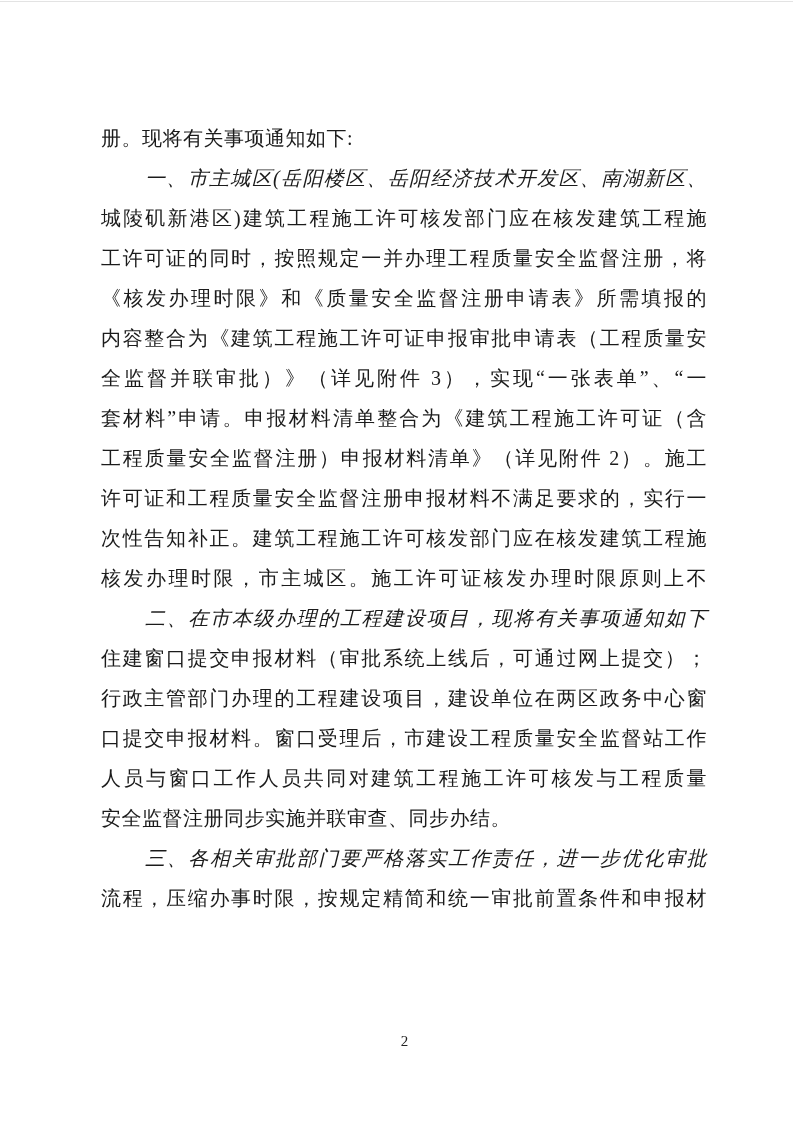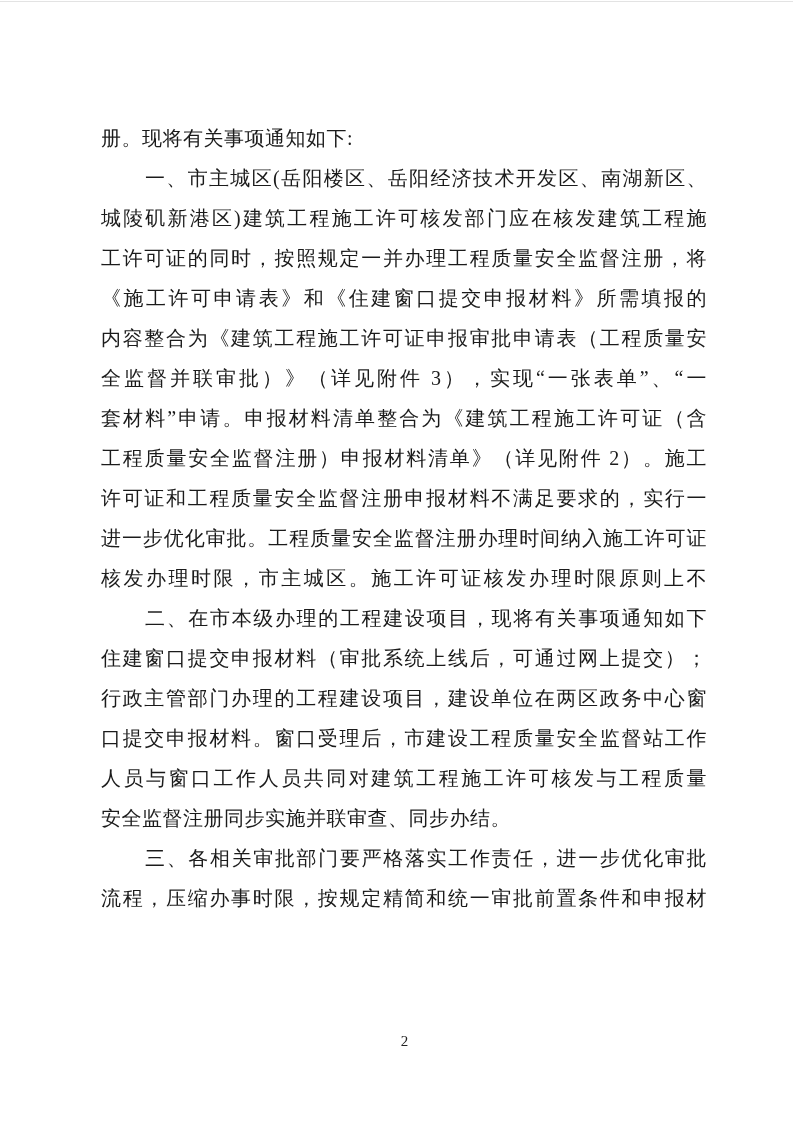--- a/index.html
+++ b/index.html
@@ -41,20 +41,21 @@
     text-align-last: justify;
     white-space: normal;
     overflow: visible;
   }
   .line.short {
     text-align: left;
     text-align-last: left;
   }
   .line.indent {
     text-indent: 2.2em;
+    font-style: italic;
   }
   .page-number {
     position: absolute;
     left: 0;
     top: 1031px;
     width: 100%;
     text-align: center;
     font-size: 15px;
     line-height: 20px;
     color: #222222;
@@ -65,27 +66,27 @@
 <body>
 
 <div class="page">
   <div class="scan-edge"></div>
 
   <div class="text-block">
     <div class="line short">册。现将有关事项通知如下:</div>
     <div class="line indent">一、市主城区(岳阳楼区、岳阳经济技术开发区、南湖新区、</div>
     <div class="line">城陵矶新港区)建筑工程施工许可核发部门应在核发建筑工程施</div>
     <div class="line">工许可证的同时，按照规定一并办理工程质量安全监督注册，将</div>
-    <div class="line">《施工许可申请表》和《住建窗口提交申报材料》所需填报的</div>
+    <div class="line">《核发办理时限》和《质量安全监督注册申请表》所需填报的</div>
     <div class="line">内容整合为《建筑工程施工许可证申报审批申请表（工程质量安</div>
     <div class="line">全监督并联审批）》（详见附件 3），实现“一张表单”、“一</div>
     <div class="line">套材料”申请。申报材料清单整合为《建筑工程施工许可证（含</div>
     <div class="line">工程质量安全监督注册）申报材料清单》（详见附件 2）。施工</div>
     <div class="line">许可证和工程质量安全监督注册申报材料不满足要求的，实行一</div>
-    <div class="line">进一步优化审批。工程质量安全监督注册办理时间纳入施工许可证</div>
+    <div class="line">次性告知补正。建筑工程施工许可核发部门应在核发建筑工程施</div>
     <div class="line">核发办理时限，市主城区。施工许可证核发办理时限原则上不</div>
     <div class="line indent">二、在市本级办理的工程建设项目，现将有关事项通知如下</div>
     <div class="line">住建窗口提交申报材料（审批系统上线后，可通过网上提交）；</div>
     <div class="line">行政主管部门办理的工程建设项目，建设单位在两区政务中心窗</div>
     <div class="line">口提交申报材料。窗口受理后，市建设工程质量安全监督站工作</div>
     <div class="line">人员与窗口工作人员共同对建筑工程施工许可核发与工程质量</div>
     <div class="line short">安全监督注册同步实施并联审查、同步办结。</div>
     <div class="line indent">三、各相关审批部门要严格落实工作责任，进一步优化审批</div>
     <div class="line">流程，压缩办事时限，按规定精简和统一审批前置条件和申报材</div>
   </div>

